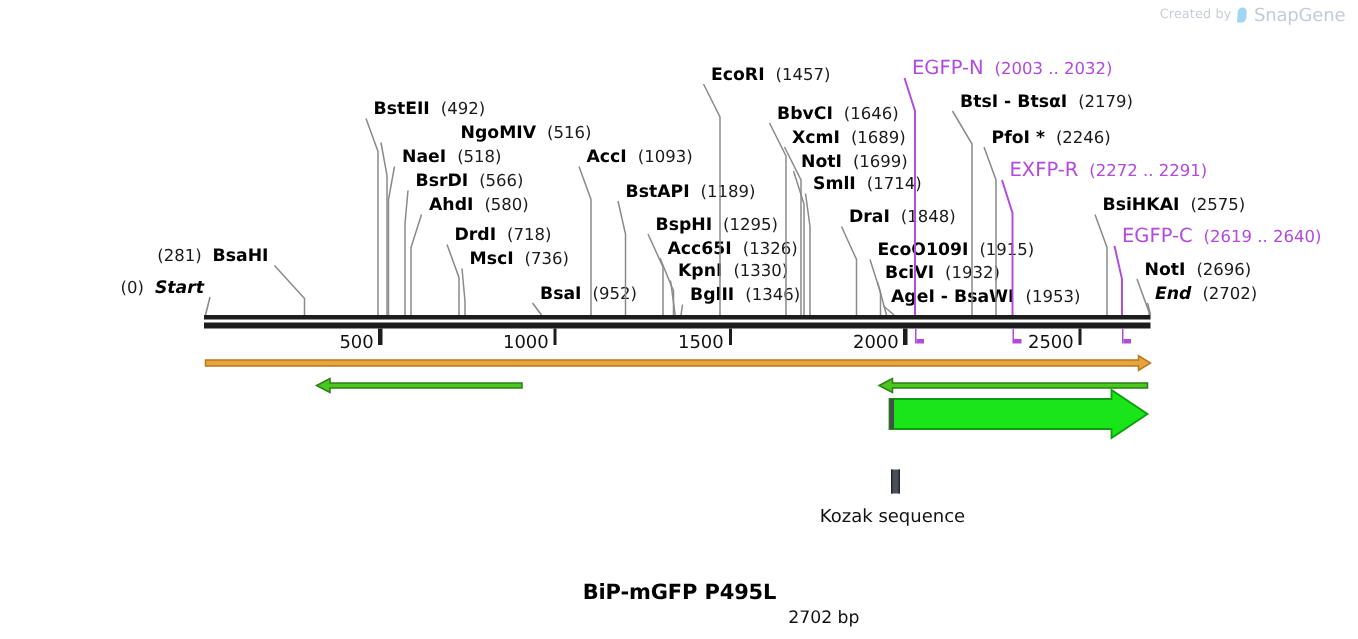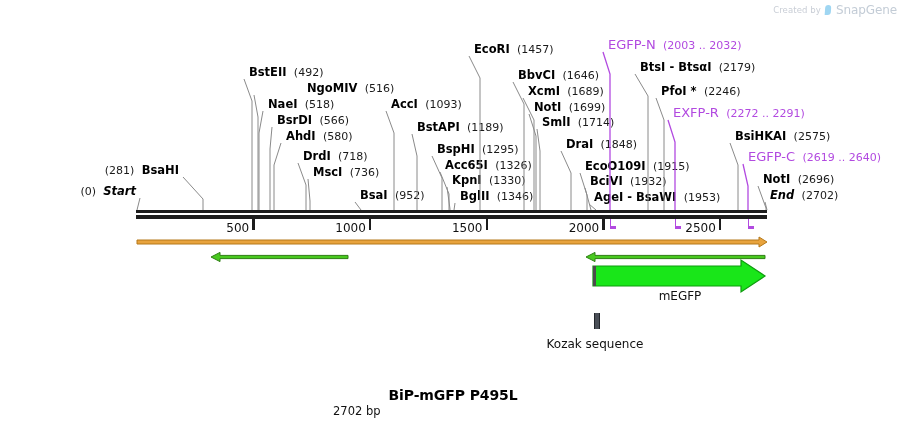--- a/index.html
+++ b/index.html
@@ -133,21 +133,21 @@
     color: #000;
     white-space: nowrap;
     text-align: center;
     letter-spacing: -0.1px;
   }
   .plasmid-size {
     position: absolute;
     font-size: 11.5px;
     color: #111;
     white-space: nowrap;
-    text-align: left;
+    text-align: right;
   }
 </style>
 </head>
 <body>
 
 <div id="map">
 
   <div class="watermark">
     <span>Created by</span>
     <span class="sg-logo"></span>
@@ -257,21 +257,20 @@
       </g>
       <g>
         <polygon points="765,255.4 595,255.4 595,252.4 586,257 595,261.6 595,258.6 765,258.6" fill="#49C91F" stroke="#2E7F14" stroke-width="1"></polygon>
       </g>
       <g>
         <polygon points="593,266 741,266 741,260 765,276 741,292 741,286 593,286" fill="#19E619" stroke="#0E9B0E" stroke-width="1.2"></polygon>
         <rect x="593" y="266" width="3" height="20" fill="#4b4b4b"></rect>
       </g>
     </svg>
 
-  <div class="lbl-arrow" style="left:593px; top:289px; width:174px;">mEGFP</div>
 
   <div class="kozak-mark" style="left:594px; top:313px; height:16px;"></div>
   <div class="lbl-arrow" style="left:520px; top:337px; width:150px;">Kozak sequence</div>
 
   <div class="plasmid-title" style="left:333px; top:387px; width:240px;">BiP-mGFP P495L</div>
   <div class="plasmid-size" style="left:333px; top:404px; width:240px;">2702 bp</div>
 
 </div>
 
 </body></html>

